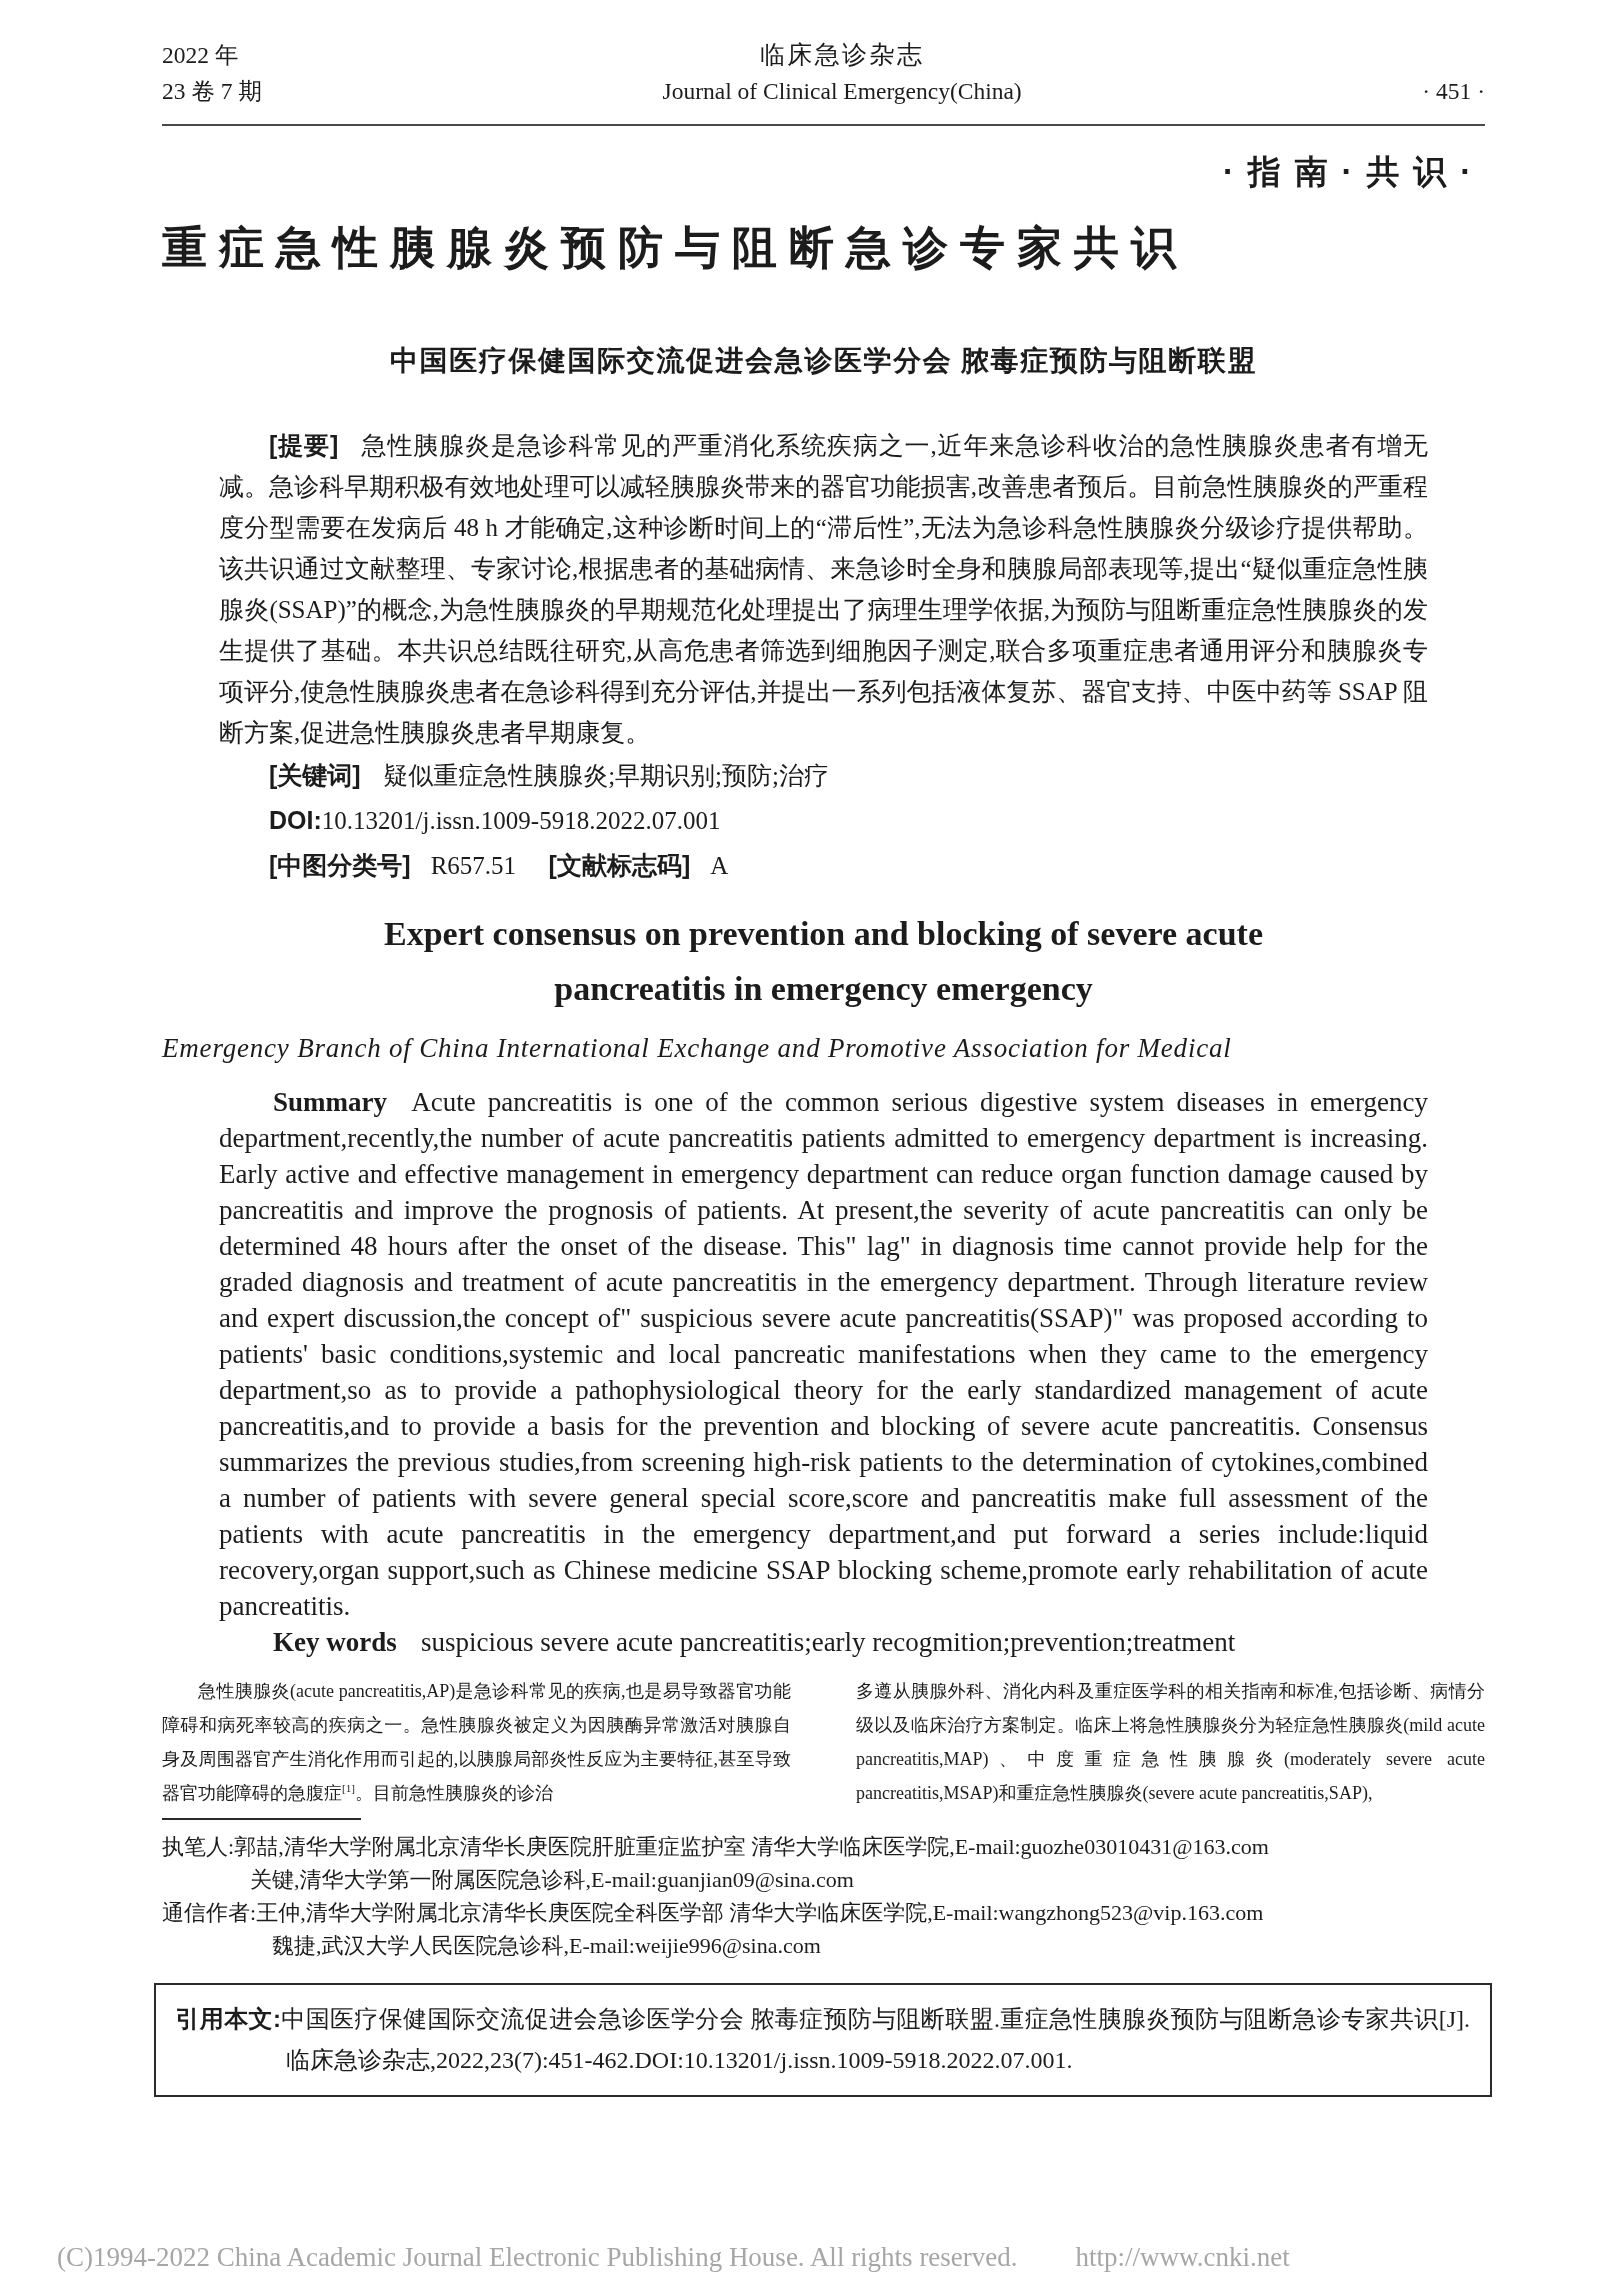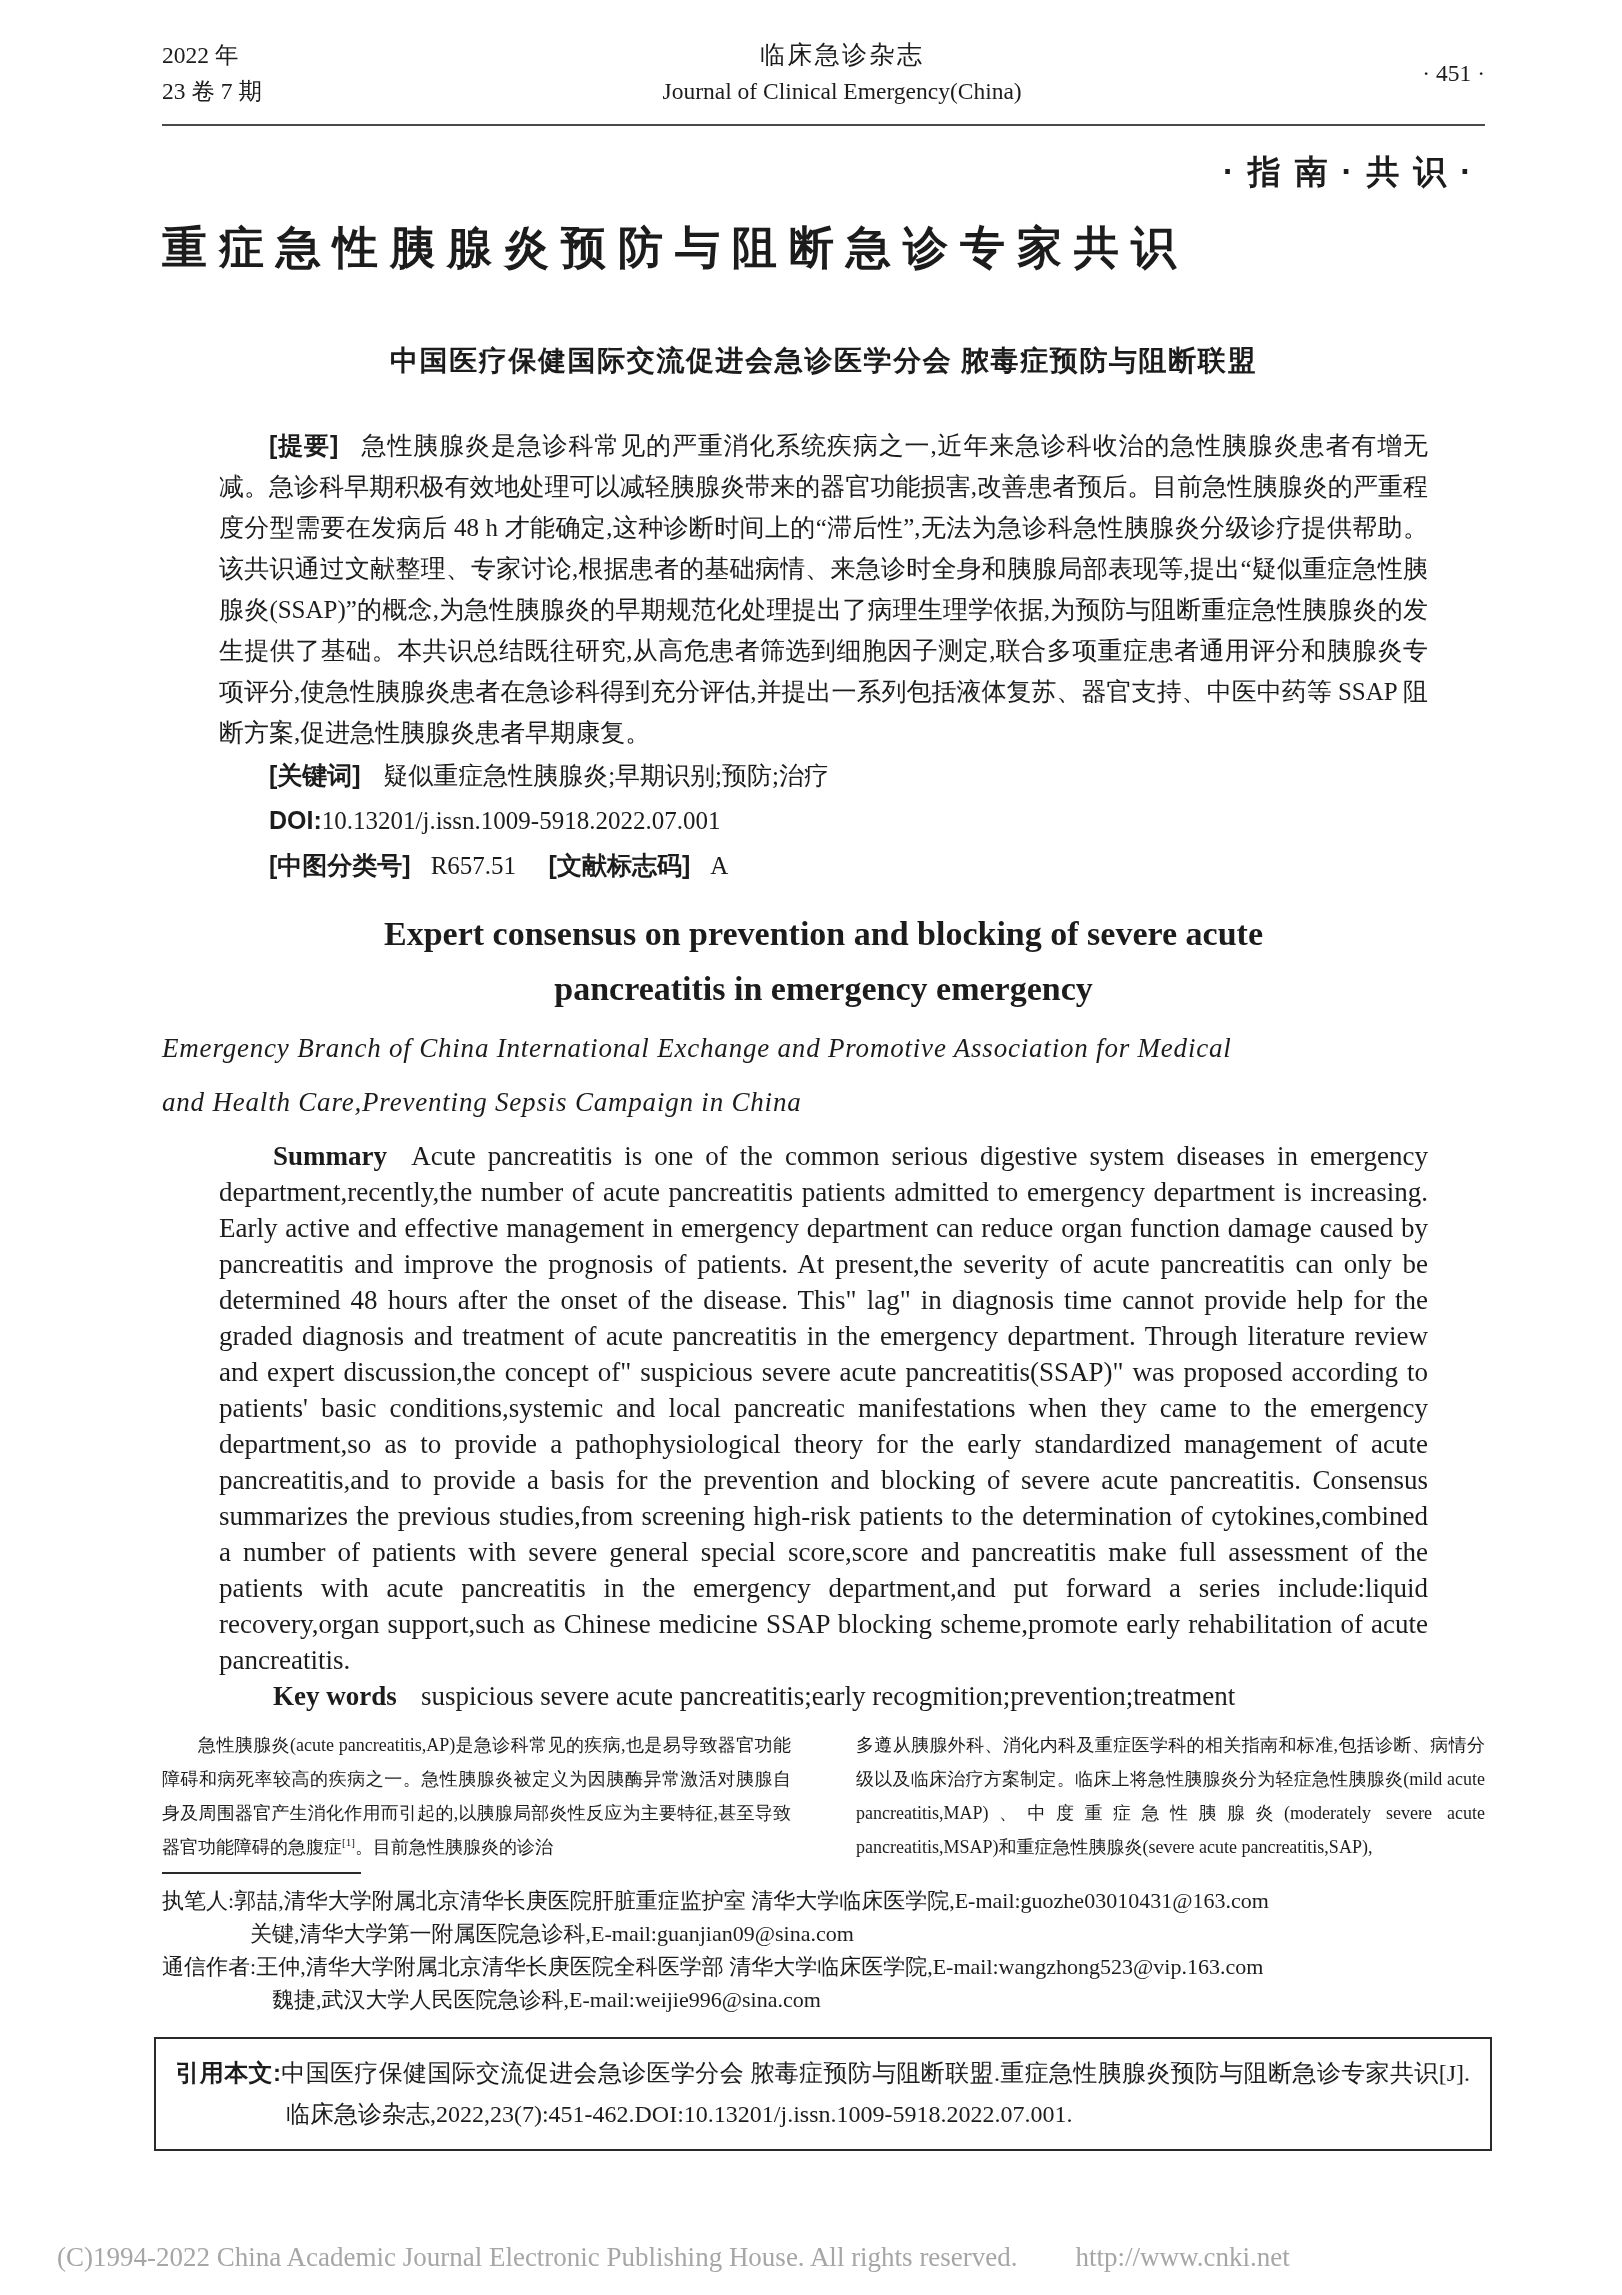--- a/index.html
+++ b/index.html
@@ -11,21 +11,21 @@
     overflow:hidden;
     box-sizing:border-box;
   }
   .page{
     box-sizing:border-box;
     width:1623px;height:2295px;
     padding:37px 138px 0 162px;
     position:relative;
   }
   
-  .hdr{display:flex;justify-content:space-between;align-items:center;font-size:23.5px;line-height:36px;}
+  .hdr{display:flex;justify-content:space-between;align-items:flex-end;font-size:23.5px;line-height:36px;}
   .hdr-left{text-align:left;white-space:nowrap;}
   .hdr-center{text-align:center;}
   .hdr-center .cn{font-size:25px;letter-spacing:2.4px;}
   .hdr-right{display:flex;align-items:flex-end;white-space:nowrap;}
   .rule{height:2.4px;background:#4a4a4a;margin-top:14.6px;}
   
   .section-label{
     margin-top:24px;text-align:right;
     font-family:"Liberation Sans","DejaVu Sans",sans-serif;
     font-weight:700;font-size:33px;letter-spacing:0.42em;line-height:1.35;
@@ -111,21 +111,20 @@
     <p class="meta-line"><span class="lbl-sans">DOI:</span><span>10.13201/j.issn.1009-5918.2022.07.001</span></p>
     <p class="meta-line"><span class="lbl-sans">[中图分类号]</span><span class="meta-val">R657.51</span><span class="lbl-sans meta-gap">[文献标志码]</span><span class="meta-val">A</span></p>
   </div>
 
   <div class="en-title">
     <div>Expert consensus on prevention and blocking of severe acute</div>
     <div>pancreatitis in emergency emergency</div>
   </div>
   <div class="en-org">
     <div>Emergency Branch of China International Exchange and Promotive Association for Medical</div>
-    <div>and Health Care,Preventing Sepsis Campaign in China</div>
   </div>
 
   <div class="en-block">
     <p><b class="sp-after">Summary</b><span>Acute pancreatitis is one of the common serious digestive system diseases in emergency department,recently,the number of acute pancreatitis patients admitted to emergency department is increasing. Early active and effective management in emergency department can reduce organ function damage caused by pancreatitis and improve the prognosis of patients. At present,the severity of acute pancreatitis can only be determined 48 hours after the onset of the disease. This" lag" in diagnosis time cannot provide help for the graded diagnosis and treatment of acute pancreatitis in the emergency department. Through literature review and expert discussion,the concept of" suspicious severe acute pancreatitis(SSAP)" was proposed according to patients' basic conditions,systemic and local pancreatic manifestations when they came to the emergency department,so as to provide a pathophysiological theory for the early standardized management of acute pancreatitis,and to provide a basis for the prevention and blocking of severe acute pancreatitis. Consensus summarizes the previous studies,from screening high-risk patients to the determination of cytokines,combined a number of patients with severe general special score,score and pancreatitis make full assessment of the patients with acute pancreatitis in the emergency department,and put forward a series include:liquid recovery,organ support,such as Chinese medicine SSAP blocking scheme,promote early rehabilitation of acute pancreatitis.</span></p>
     <p class="en-kw"><b class="sp-after">Key words</b><span>suspicious severe acute pancreatitis;early recogmition;prevention;treatment</span></p>
   </div>
 
   <div class="columns">
     <div class="col">
       <p class="indent"><span>急性胰腺炎(acute pancreatitis,AP)是急诊科常见的疾病,也是易导致器官功能障碍和病死率较高的疾病之一。急性胰腺炎被定义为因胰酶异常激活对胰腺自身及周围器官产生消化作用而引起的,以胰腺局部炎性反应为主要特征,甚至导致器官功能障碍的急腹症</span><sup>[1]</sup><span>。目前急性胰腺炎的诊治</span></p>

